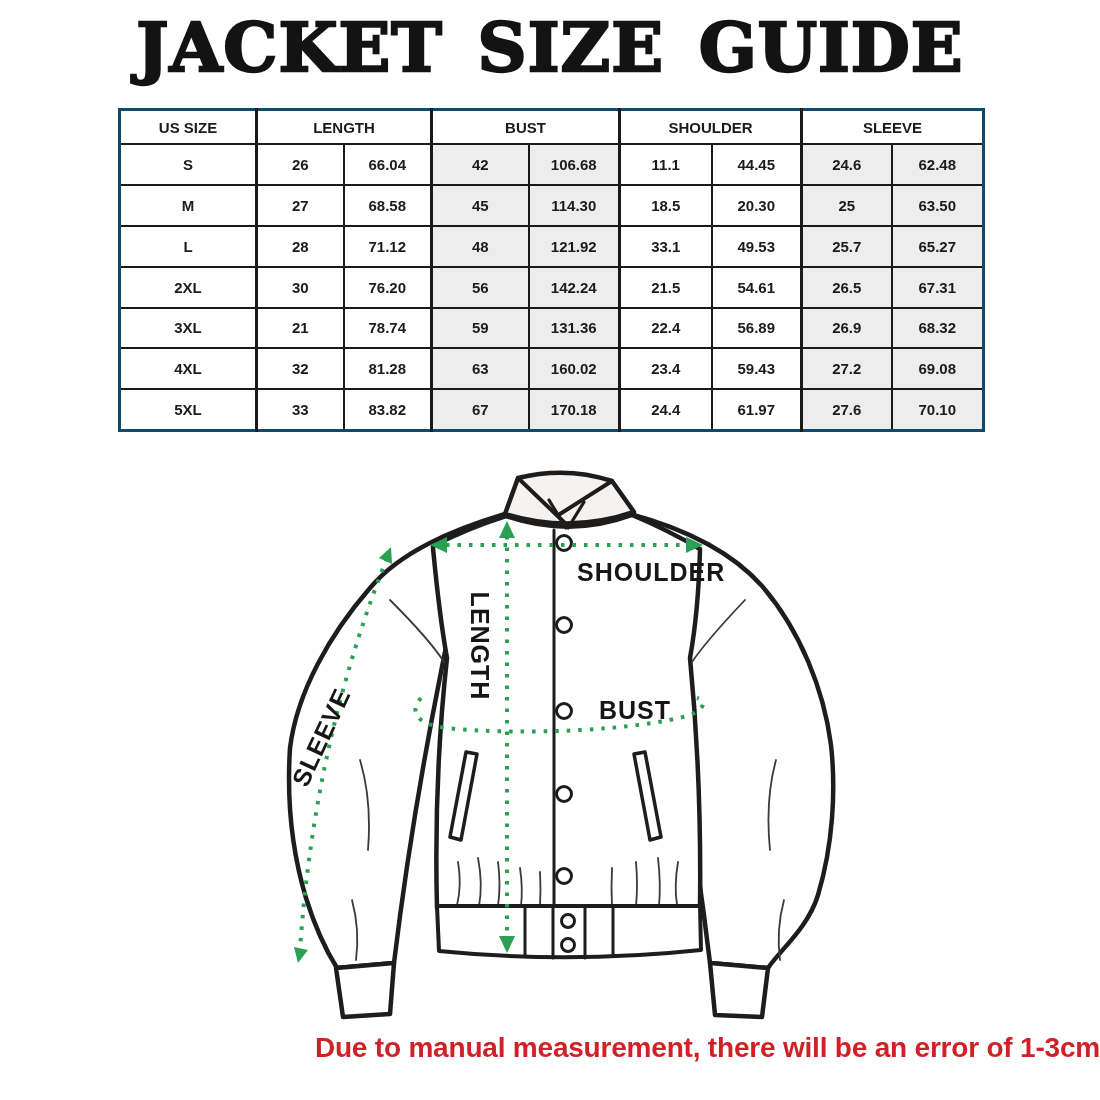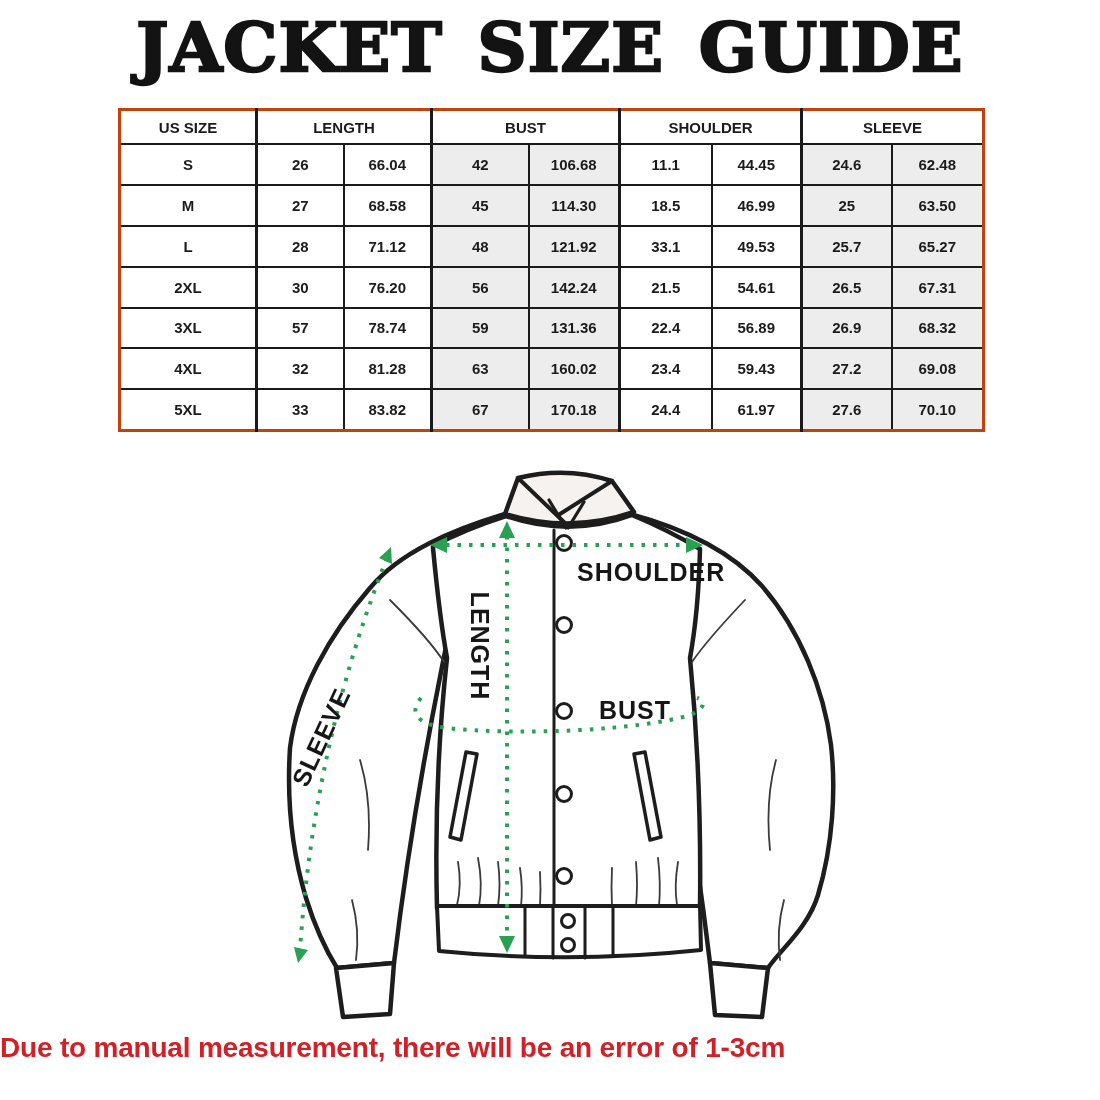--- a/index.html
+++ b/index.html
@@ -14,31 +14,31 @@
          -webkit-text-stroke:2.4px #131313;}
 
   
   .size-table{position:absolute;left:118px;top:108px;width:864px;height:324px;
               border-collapse:collapse;table-layout:fixed;
               font-family:"Liberation Sans",sans-serif;}
   .size-table th,.size-table td{
       border:2px solid #1a1a1a;text-align:center;vertical-align:middle;
       font-size:15px;font-weight:bold;color:#1b1b1b;padding:0;height:32.4px;
       background:#ffffff;overflow:hidden;}
-  .size-table{border:3px solid #c2410c;}
+  .size-table{border:3px solid #0c4a6e;}
   .size-table .sect{border-left-width:3px;}
   .size-table .shade{background:var(--shade,#ededed);}
 
   
   .diagram-svg{position:absolute;left:0;top:0;width:1100px;height:1100px;}
   .diagram-svg text{font-family:"Liberation Sans",sans-serif;font-weight:bold;
                     font-size:25px;fill:#161616;letter-spacing:1px;}
 
   
-  .note{position:absolute;left:0;top:1032px;width:100%;text-align:left;
+  .note{position:absolute;left:0;top:1032px;width:100%;text-align:right;
         font-size:28px;font-weight:bold;color:var(--red,#cf2127);
         letter-spacing:-0.2px;}
 </style>
 </head>
 <body>
 
 <div class="stage">
 
   <div class="title">JACKET SIZE GUIDE</div>
 
@@ -75,21 +75,21 @@
           <td class="shade sect">24.6</td>
           <td class="shade">62.48</td>
         </tr>
         <tr>
           <td>M</td>
           <td class="sect">27</td>
           <td>68.58</td>
           <td class="shade sect">45</td>
           <td class="shade">114.30</td>
           <td class="sect">18.5</td>
-          <td>46.99</td>
+          <td>20.30</td>
           <td class="shade sect">25</td>
           <td class="shade">63.50</td>
         </tr>
         <tr>
           <td>L</td>
           <td class="sect">28</td>
           <td>71.12</td>
           <td class="shade sect">48</td>
           <td class="shade">121.92</td>
           <td class="sect">33.1</td>
@@ -103,21 +103,21 @@
           <td>76.20</td>
           <td class="shade sect">56</td>
           <td class="shade">142.24</td>
           <td class="sect">21.5</td>
           <td>54.61</td>
           <td class="shade sect">26.5</td>
           <td class="shade">67.31</td>
         </tr>
         <tr>
           <td>3XL</td>
-          <td class="sect">57</td>
+          <td class="sect">21</td>
           <td>78.74</td>
           <td class="shade sect">59</td>
           <td class="shade">131.36</td>
           <td class="sect">22.4</td>
           <td>56.89</td>
           <td class="shade sect">26.9</td>
           <td class="shade">68.32</td>
         </tr>
         <tr>
           <td>4XL</td>

